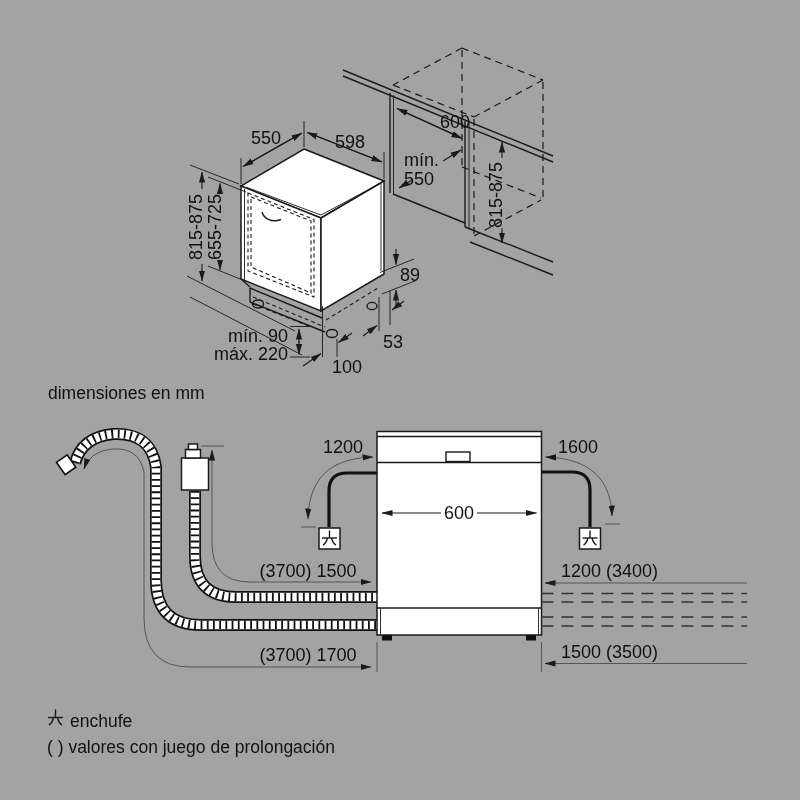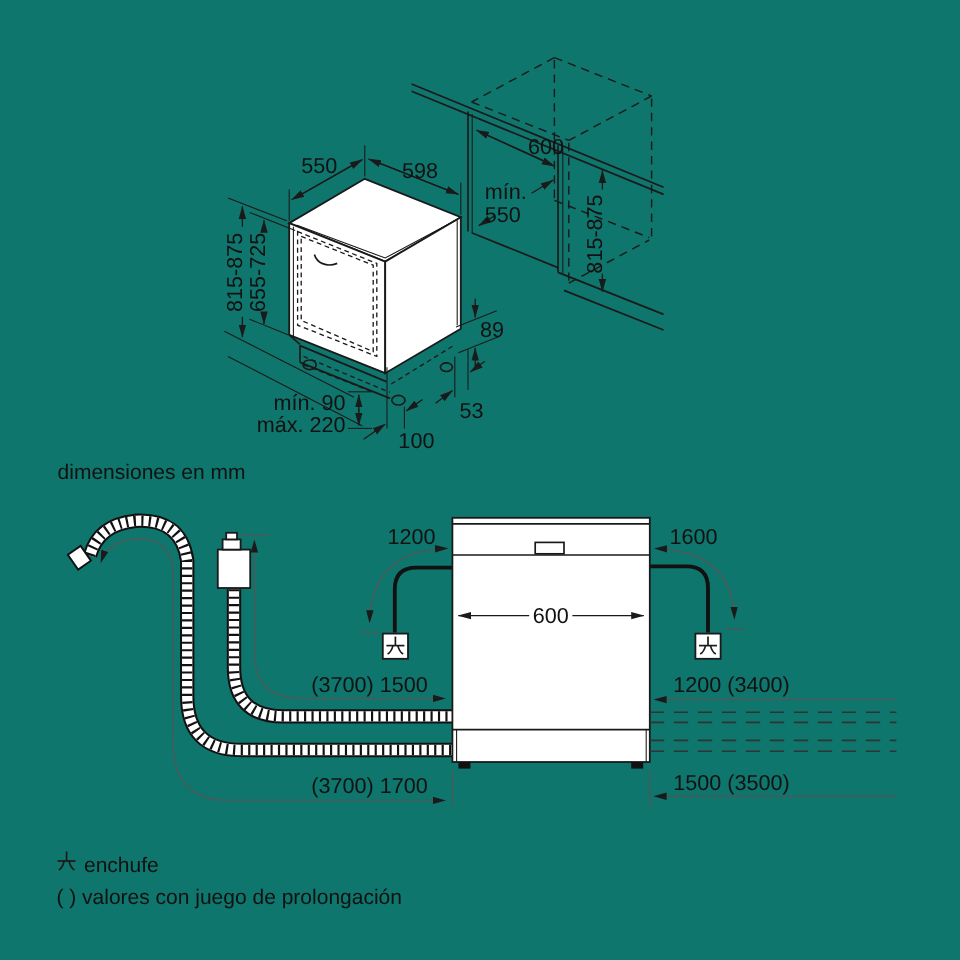--- a/index.html
+++ b/index.html
@@ -1,16 +1,16 @@
 <!DOCTYPE html>
 <html><head>
 <meta charset="utf-8">
 <style>
   html,body{margin:0;padding:0;background:#fff;}
-  #stage{position:relative;width:800px;height:800px;background:#0f766e;overflow:hidden;}
+  #stage{position:relative;width:800px;height:800px;background:#a3a3a3;overflow:hidden;}
   svg{display:block;}
   .lbl{font-family:"Liberation Sans",sans-serif;font-size:18px;fill:#111;stroke:none;}
   .lbl-s{font-family:"Liberation Sans",sans-serif;font-size:18px;fill:#111;stroke:none;}
   .body-txt{font-family:"Liberation Sans",sans-serif;font-size:17.5px;fill:#111;stroke:none;}
   .ln{stroke:#1a1a1a;fill:none;stroke-width:1.4;}
   .thin{stroke:#1a1a1a;fill:none;stroke-width:0.9;}
   .guide{stroke:#555;fill:none;stroke-width:1;}
   .dim{stroke:#1a1a1a;fill:none;stroke-width:1.1;}
   .dash{stroke:#1a1a1a;fill:none;stroke-width:1.1;stroke-dasharray:4 3;}
   .cube{stroke:#1a1a1a;fill:none;stroke-width:1.2;stroke-dasharray:7 5;}

